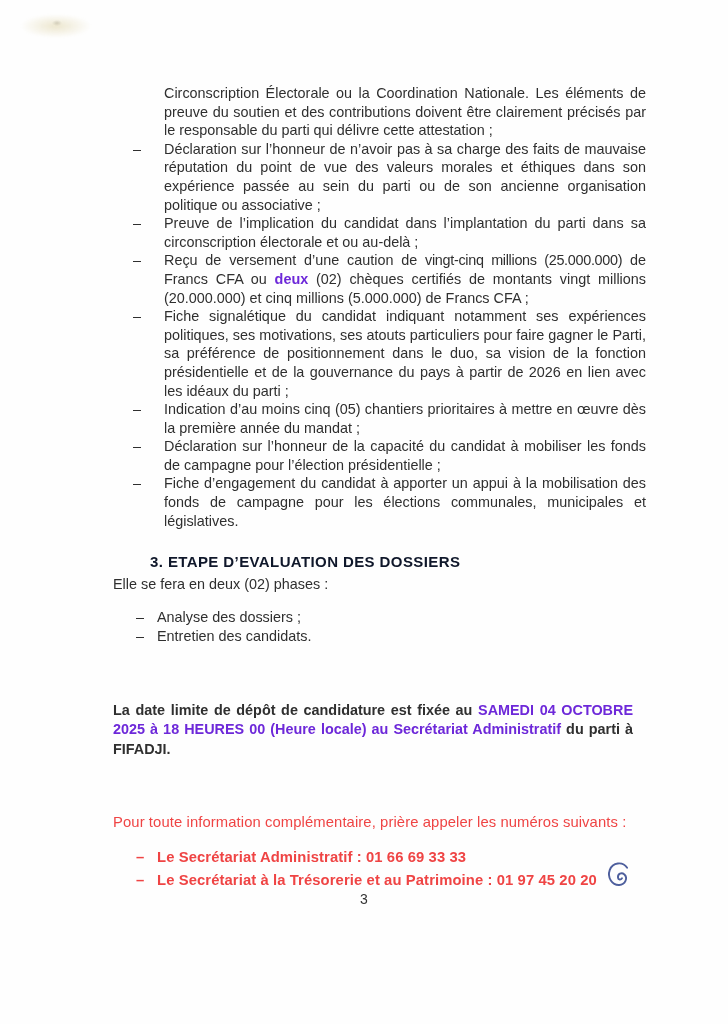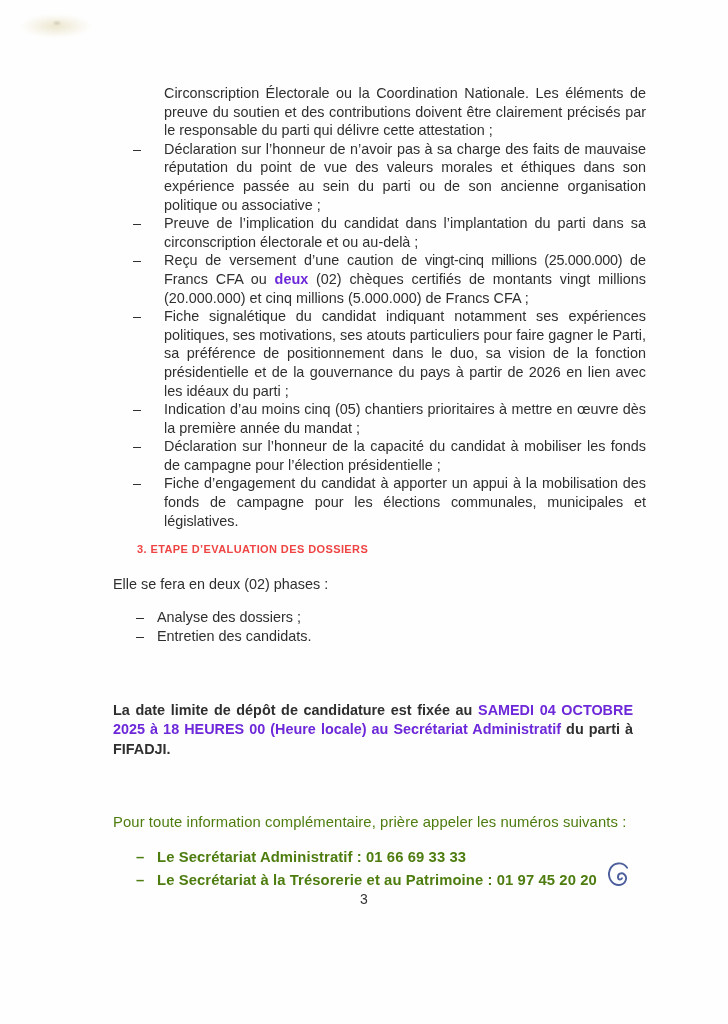--- a/index.html
+++ b/index.html
@@ -50,25 +50,25 @@
     position: absolute;
     left: -31px; top: 0;
     text-align: left;
   }
   .alt-font { letter-spacing: -0.3px; }
   b { color: #6d28d9; }
 
   .heading {
     position: absolute;
     left: 133px;
-    margin: 4px;
-    font-size: 11px;
+    margin: 17px;
+    font-size: 15px;
     font-weight: bold;
     letter-spacing: 0.4px;
-    color: #ef4444;
+    color: #0f172a;
     white-space: nowrap;
   }
   .h3 { top: 536px; }
   .h4 { top: 666px; }
   .h5 { top: 779px; }
 
   .para {
     position: absolute;
     left: 113px;
     width: 520px;
@@ -82,21 +82,21 @@
     position: absolute;
     left: 157px;
     margin: 0; padding: 0;
     list-style: none;
   }
   .sub-list li { position: relative; }
   .sub-list .dash { left: -21px; }
   .phases-list { top: 608px; }
 
   
-  .hand { letter-spacing: 0.1px; font-size: 14.8px; color: #4d7c0f; }
+  .hand { letter-spacing: 0.1px; font-size: 14.8px; color: #ef4444; }
   .p-info { top: 813px; width: 530px; }
   .phones-list { top: 846px; line-height: 22.5px; font-weight: bold; }
 
   .page-number {
     position: absolute;
     left: 0; top: 890px;
     width: 728px;
     text-align: center;
     font-size: 14px;
     color: #333;

